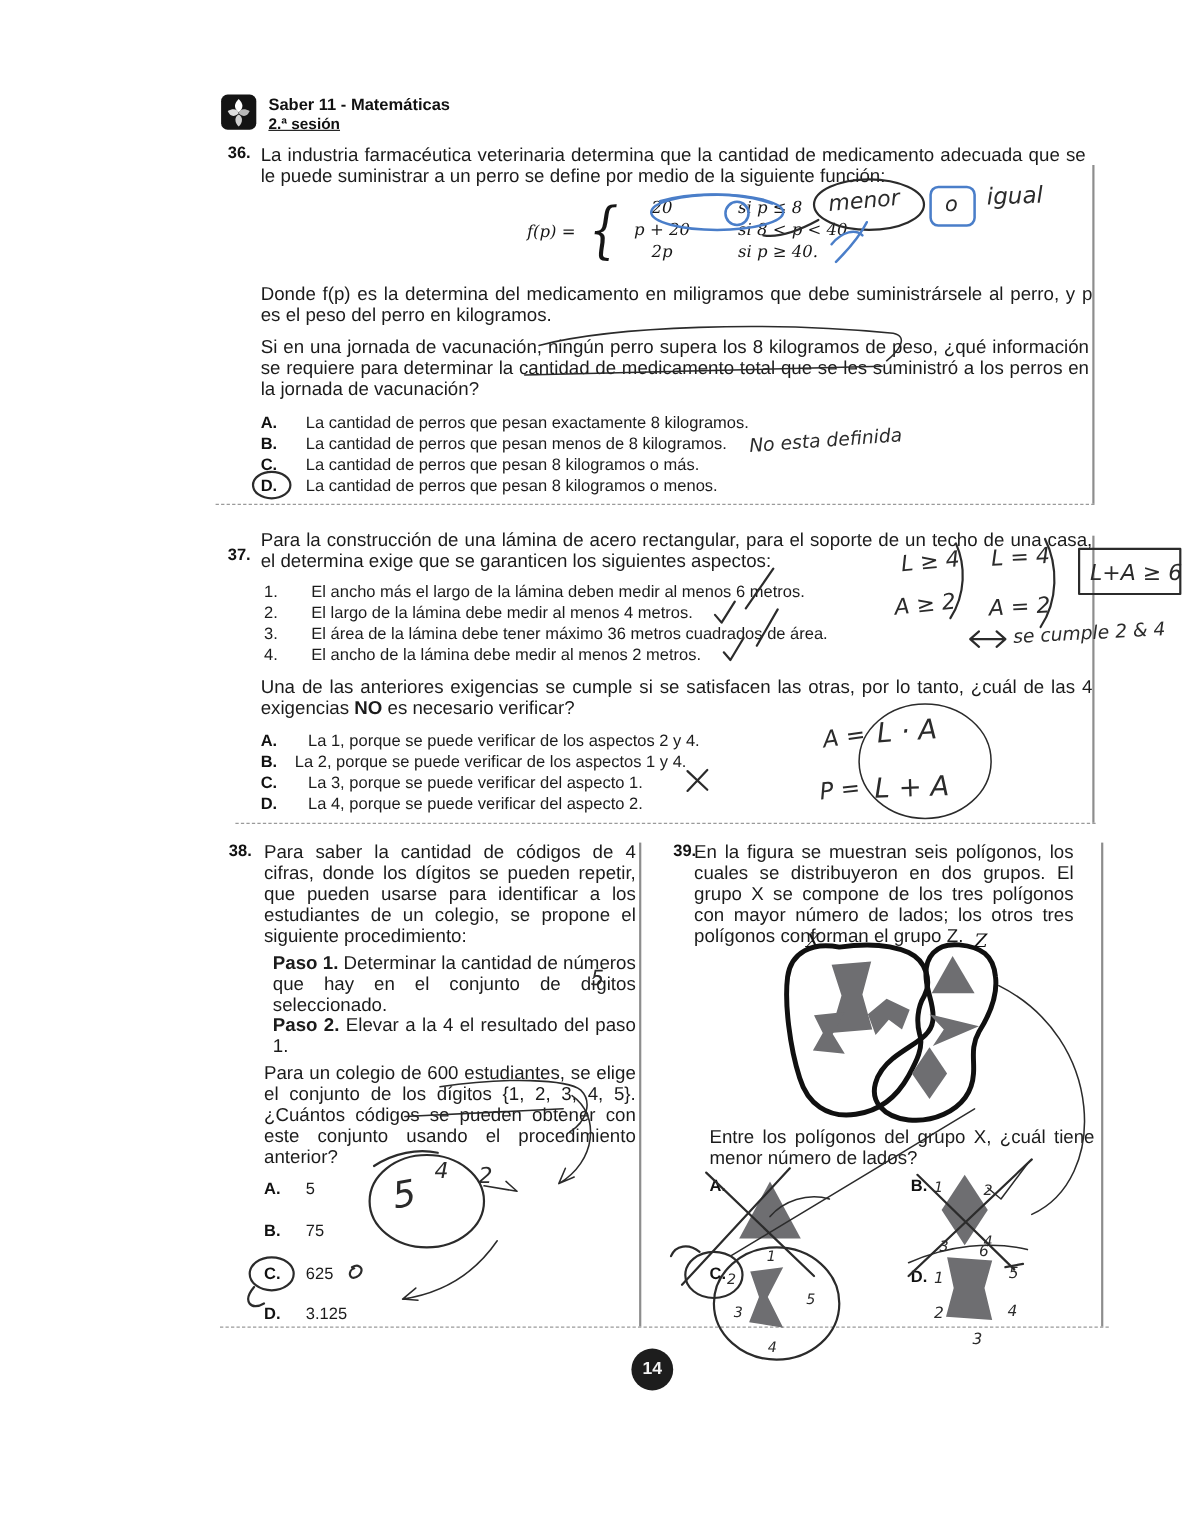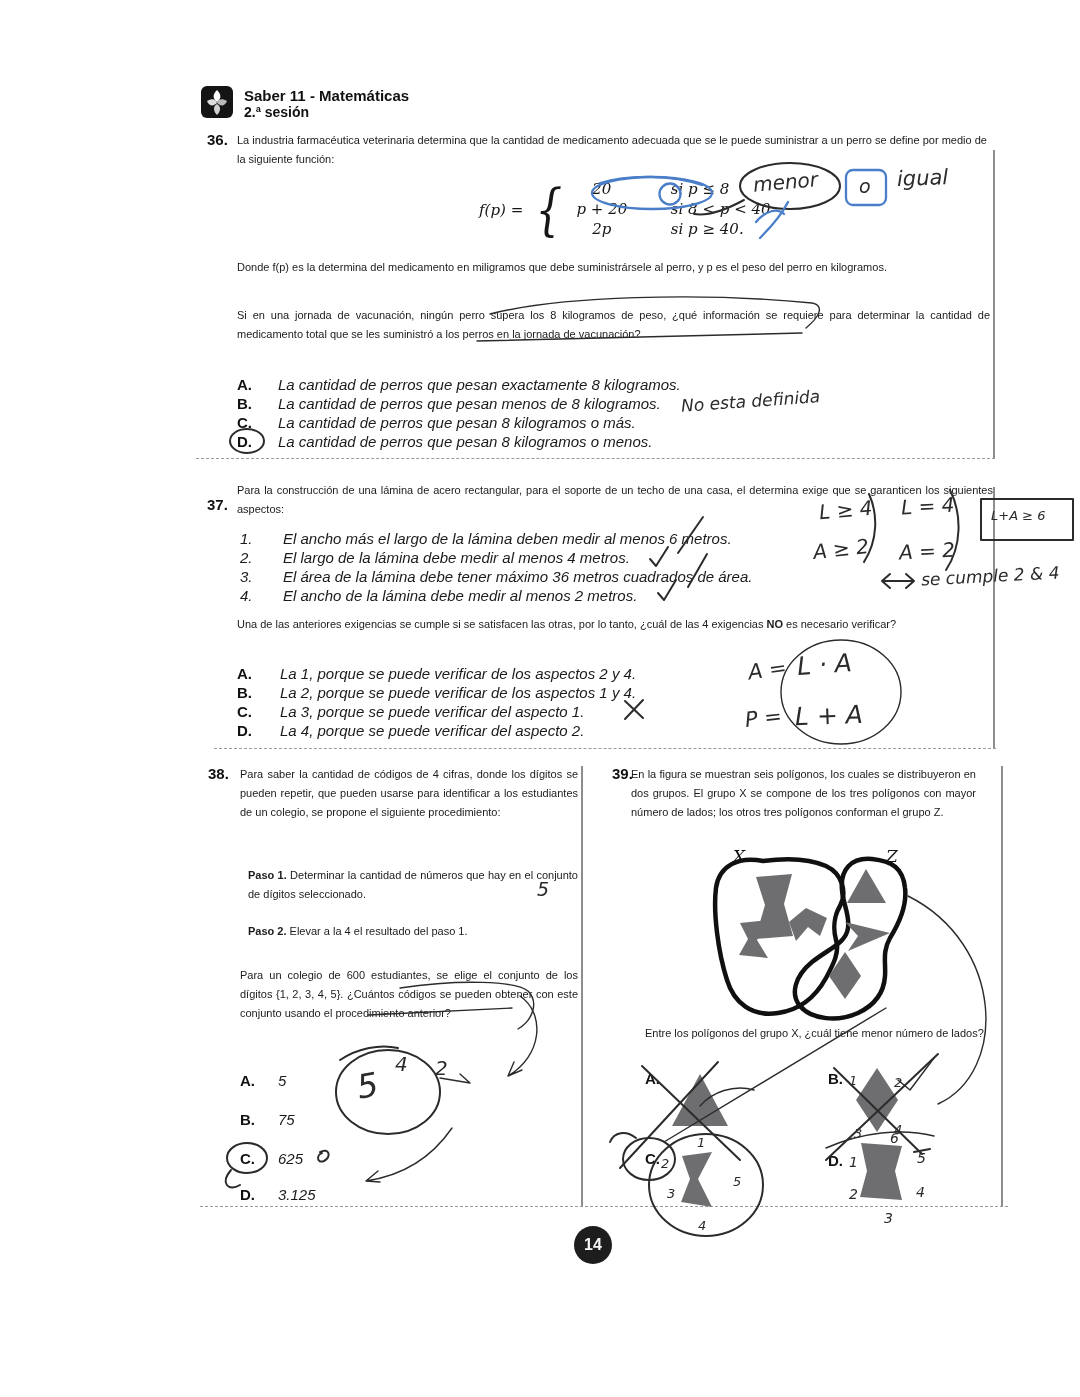--- a/index.html
+++ b/index.html
@@ -1,23 +1,23 @@
 <!DOCTYPE html>
 <html style="--ink-blue: #4a7ec9; --ink-black: #2b2b2b; --shape-gray: #6e6e71;"><head>
 <meta charset="utf-8">
 <style>
   html,body{margin:0;padding:0;background:#ffffff;}
   .page{
     position:relative;width:1080px;height:1397px;background:#ffffff;overflow:hidden;
     font-family:"Liberation Sans",sans-serif;color:#1b1b1b;
   }
-  .para{position:absolute;font-size:11px;line-height:19px;text-align:justify;color:#1b1b1b;}
+  .para{position:absolute;font-size:17px;line-height:19px;text-align:justify;color:#1b1b1b;}
   .qnum{position:absolute;font-size:15px;font-weight:bold;color:#111;}
   .optletter{position:absolute;font-size:15px;font-weight:bold;color:#111;}
-  .opttext{position:absolute;font-size:15px;color:#1b1b1b;white-space:nowrap;font-style:italic;}
+  .opttext{position:absolute;font-size:15px;color:#1b1b1b;white-space:nowrap;}
   .brand{position:absolute;font-size:15px;font-weight:bold;color:#111;}
   .session{position:absolute;font-size:14px;font-weight:bold;color:#111;}
   
   .func{position:absolute;display:flex;align-items:center;font-family:"DejaVu Serif",serif;font-style:italic;color:#161616;}
   .fbrace{font-size:56px;font-weight:300;line-height:60px;transform:scaleX(.75);margin:0 2px 0 8px;}
   .frow{display:flex;align-items:baseline;height:20px;}
   .fval{width:66px;text-align:center;font-size:15px;}
   .fcond{margin-left:36px;font-size:15px;white-space:nowrap;}
   
   .vline{position:absolute;width:1.5px;background:#8d8d8d;}
@@ -42,21 +42,21 @@
 <div class="page">
 
   <svg class="logo" style="left:200px;top:84px;" width="34" height="36">
     <rect x="1" y="2" width="32" height="32" rx="6" fill="#141414"></rect>
     <path d="M17 6 C21 10 22 14 17 18 C12 14 13 10 17 6 Z" fill="#fff"></path>
     <path d="M7 17 C12 14 16 15 17 19 C13 23 9 22 7 17 Z" fill="#fff" opacity=".85"></path>
     <path d="M27 17 C22 14 18 15 17 19 C21 23 25 22 27 17 Z" fill="#fff" opacity=".7"></path>
     <path d="M17 31 C13 27 13 22 17 20 C21 22 21 27 17 31 Z" fill="#fff" opacity=".8"></path>
   </svg>
   <div class="brand" style="left:244px;top:87px;">Saber 11 - Matemáticas</div>
-  <div class="session" style="left:244px;top:104px;">2.ª sesión</div>
+  <div class="session" style="left:244px;top:104px;text-decoration:underline;">2.ª sesión</div>
 
   <div class="qnum" style="left:207px;top:131px;">36.</div>
   <div class="para" style="left:237px;top:131px;width:750px;">La industria farmacéutica veterinaria determina que la cantidad de medicamento adecuada que se le puede suministrar a un perro se define por medio de la siguiente función:</div>
 
   <div class="func" style="left:479px;top:180px;">
     <span class="fval" style="width:auto;">f(p) =</span>
     <span class="fbrace">{</span>
     <div>
       <div class="frow">
           <span class="fval">20</span>
@@ -98,21 +98,21 @@
   <div class="opttext" style="left:240px;top:568px;">3.</div>
   <div class="opttext" style="left:283px;top:568px;">El área de la lámina debe tener máximo 36 metros cuadrados de área.</div>
   <div class="opttext" style="left:240px;top:587px;">4.</div>
   <div class="opttext" style="left:283px;top:587px;">El ancho de la lámina debe medir al menos 2 metros.</div>
 
   <div class="para" style="left:237px;top:615px;width:756px;"><span>Una de las anteriores exigencias se cumple si se satisfacen las otras, por lo tanto, ¿cuál de las 4 exigencias </span><b>NO</b><span> es necesario verificar?</span></div>
 
   <div class="optletter" style="left:237px;top:665px;">A.</div>
   <div class="opttext" style="left:280px;top:665px;">La 1, porque se puede verificar de los aspectos 2 y 4.</div>
   <div class="optletter" style="left:237px;top:684px;">B.</div>
-  <div class="opttext" style="left:280px;top:684px;">La 2, porque se puede verificar de los aspectos 1 y 4.</div>
+  <div class="opttext" style="left:268px;top:684px;">La 2, porque se puede verificar de los aspectos 1 y 4.</div>
   <div class="optletter" style="left:237px;top:703px;">C.</div>
   <div class="opttext" style="left:280px;top:703px;">La 3, porque se puede verificar del aspecto 1.</div>
   <div class="optletter" style="left:237px;top:722px;">D.</div>
   <div class="opttext" style="left:280px;top:722px;">La 4, porque se puede verificar del aspecto 2.</div>
 
   <div class="vline" style="left:993px;top:487px;height:261px;"></div>
   <div class="dash" style="left:214px;top:748px;width:782px;"></div>
 
   <div class="qnum" style="left:208px;top:765px;">38.</div>
   <div class="para" style="left:240px;top:765px;width:338px;">Para saber la cantidad de códigos de 4 cifras, donde los dígitos se pueden repetir, que pueden usarse para identificar a los estudiantes de un colegio, se propone el siguiente procedimiento:</div>
@@ -167,21 +167,21 @@
 
   <div class="hw" style="left:753px;top:170px;font-size:20px;transform:rotate(-5deg);">menor</div>
   <div class="hw" style="left:859px;top:175px;font-size:19px;">o</div>
   <div class="hw" style="left:897px;top:166px;font-size:21px;transform:rotate(-2deg);">igual</div>
   <div class="hw" style="left:681px;top:391px;font-size:17px;transform:rotate(-4deg);">No esta definida</div>
 
   <div class="hw" style="left:819px;top:498px;font-size:20px;transform:rotate(-5deg);">L ≥ 4</div>
   <div class="hw" style="left:813px;top:537px;font-size:20px;transform:rotate(-6deg);">A ≥ 2</div>
   <div class="hw" style="left:901px;top:494px;font-size:20px;transform:rotate(-3deg);">L = 4</div>
   <div class="hw" style="left:899px;top:539px;font-size:20px;transform:rotate(-3deg);">A = 2</div>
-  <div class="hw" style="left:991px;top:508px;font-size:13px;">L+A ≥ 6</div>
+  <div class="hw" style="left:991px;top:508px;font-size:20px;">L+A ≥ 6</div>
   <div class="hw" style="left:921px;top:566px;font-size:17px;transform:rotate(-3deg);">se cumple 2 &amp; 4</div>
   <div class="hw" style="left:748px;top:658px;font-size:21px;transform:rotate(-8deg);">A =</div>
   <div class="hw" style="left:797px;top:650px;font-size:25px;transform:rotate(-4deg);">L · A</div>
   <div class="hw" style="left:745px;top:706px;font-size:21px;transform:rotate(-6deg);">P =</div>
   <div class="hw" style="left:795px;top:701px;font-size:25px;transform:rotate(-2deg);">L + A</div>
 
   <div class="hw" style="left:537px;top:878px;font-size:19px;">5</div>
   <div class="hw" style="left:357px;top:1066px;font-size:33px;transform:rotate(-10deg);">5</div>
   <div class="hw" style="left:395px;top:1052px;font-size:20px;">4</div>
   <div class="hw" style="left:435px;top:1056px;font-size:20px;">2</div>

